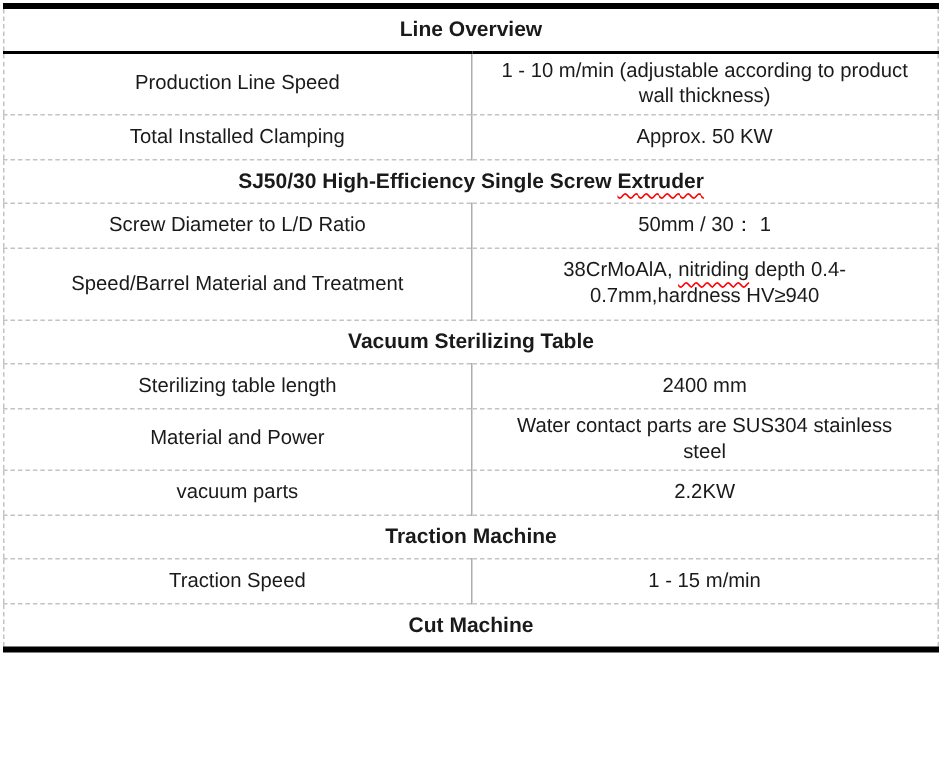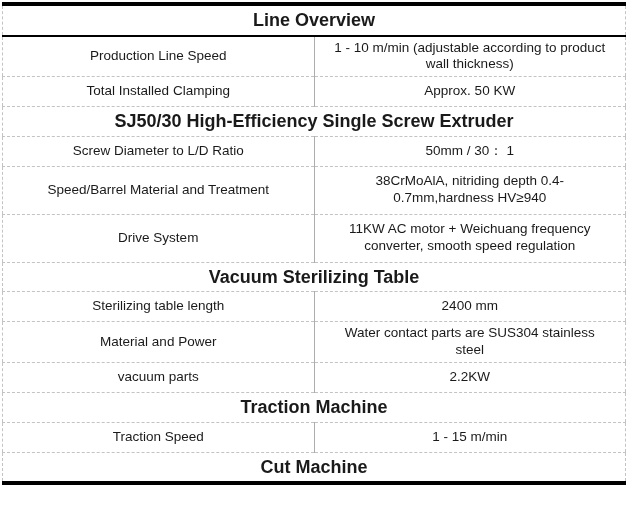--- a/index.html
+++ b/index.html
@@ -31,33 +31,34 @@
     line-height:1.25;
   }
   td{
     text-align:center;
     vertical-align:middle;
     padding:3px 5px;
     border-top:1px dashed var(--grid-dash);
   }
   tr.section td{
     font-weight:bold;
-    font-size:18px;
+    font-size:14px;
     height:22px;
   }
   tr.first td{border-top:none;}
   tr.after-overview td{border-top:2px solid var(--border-black);}
   tr.data td{height:23px;}
   tr.tall td{height:41px;}
   td.label{
     width:209px;
     border-right:1px solid var(--grid-solid);
   }
   td.value{width:405px;padding:3px 15px;}
   .squiggle{
+    text-decoration:underline;
     text-decoration-style:wavy;
     text-decoration-color:var(--squiggle);
     text-decoration-thickness:1px;
     text-underline-offset:3px;
   }
 </style>
 </head>
 <body>
 
 <div class="page">
@@ -86,24 +87,20 @@
       <tr class="data">
         <td class="label">Screw Diameter to L/D Ratio</td>
         <td class="value">50mm / 30： 1</td>
       </tr>
 
       <tr class="data tall">
         <td class="label">Speed/Barrel Material and Treatment</td>
         <td class="value"><span>38CrMoAlA, </span><span class="squiggle">nitriding</span><span> depth 0.4-0.7mm,hardness HV≥940</span></td>
       </tr>
 
-      <tr class="data tall">
-        <td class="label">Drive System</td>
-        <td class="value"><span>11KW AC motor + </span><span class="squiggle">Weichuang</span><span> frequency converter, smooth speed regulation</span></td>
-      </tr>
 
       <tr class="section">
         <td colspan="2">Vacuum Sterilizing Table</td>
       </tr>
 
       <tr class="data">
         <td class="label">Sterilizing table length</td>
         <td class="value">2400 mm</td>
       </tr>
 

